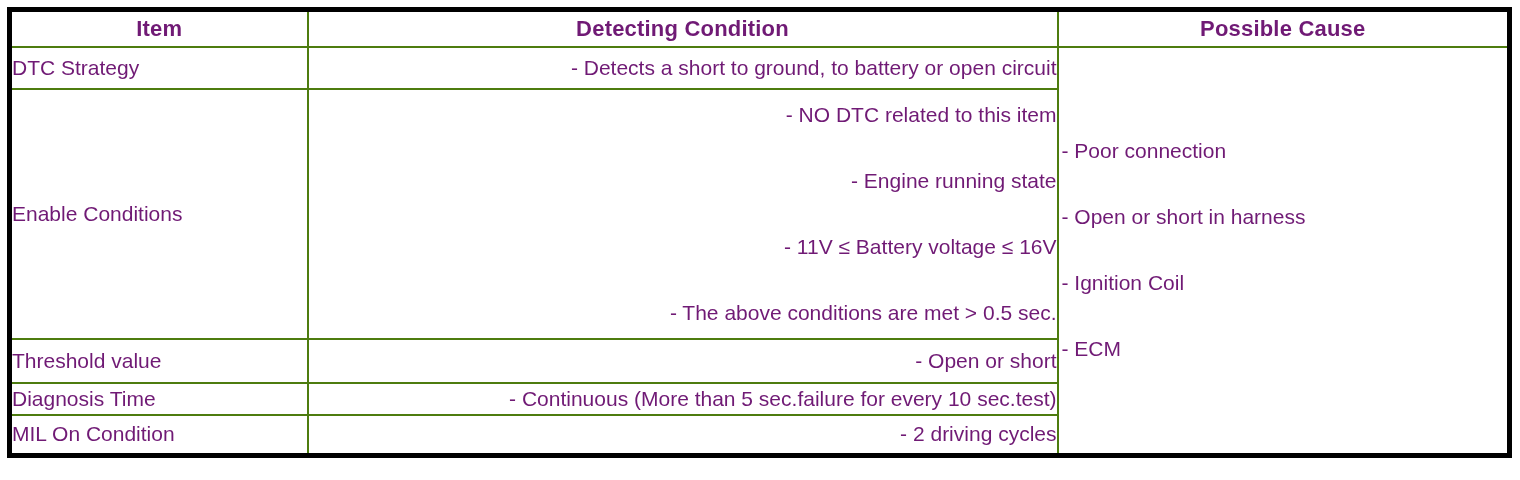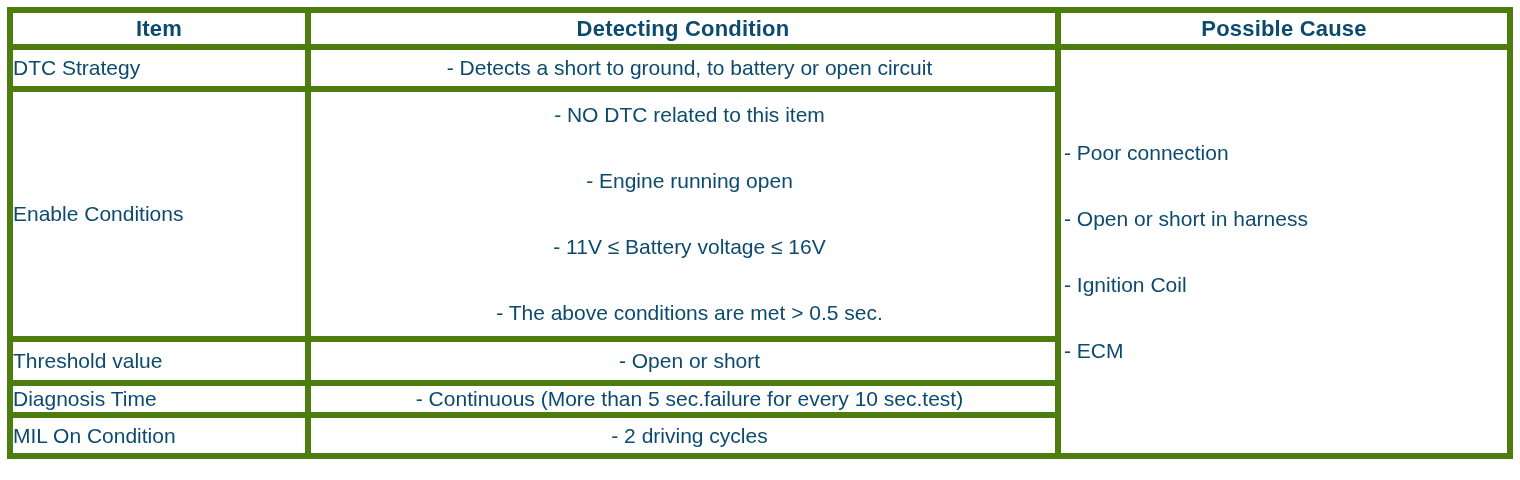--- a/index.html
+++ b/index.html
@@ -21,39 +21,39 @@
     position: absolute;
     left: 7px;
     top: 7px;
     width: 1500px;
     border-collapse: collapse;
     table-layout: fixed;
     border: 5px solid #000000;
   }
   .dtc-table th,
   .dtc-table td {
-    border: 6px solid #4d7c0f;
+    border: 2px solid #4d7c0f;
     padding: 0;
-    color: #0c4a6e;
+    color: #701a75;
   }
   .dtc-table th {
     height: 37px;
     font-size: 22px;
     font-weight: bold;
     text-align: center;
     vertical-align: middle;
     letter-spacing: 0.2px;
   }
   td.item-cell {
     font-size: 21px;
     vertical-align: middle;
   }
   td.cond-cell {
     font-size: 21px;
-    text-align: center;
+    text-align: right;
     vertical-align: middle;
     padding-left: 13px;
   }
   td.cause-cell {
     font-size: 21px;
     text-align: left;
     vertical-align: middle;
     padding-left: 3px;
   }
   .stack {
@@ -99,21 +99,21 @@
             <div>- Ignition Coil</div>
             <div>- ECM</div>
           </div>
         </td>
       </tr>
       <tr class="row-2">
         <td class="item-cell">Enable Conditions</td>
         <td class="cond-cell">
           <div class="stack">
             <div>- NO DTC related to this item</div>
-            <div>- Engine running open</div>
+            <div>- Engine running state</div>
             <div>- 11V ≤ Battery voltage ≤ 16V</div>
             <div>- The above conditions are met &gt; 0.5 sec.</div>
           </div>
         </td>
       </tr>
       <tr class="row-3">
         <td class="item-cell">Threshold value</td>
         <td class="cond-cell">- Open or short</td>
       </tr>
       <tr class="row-4">

